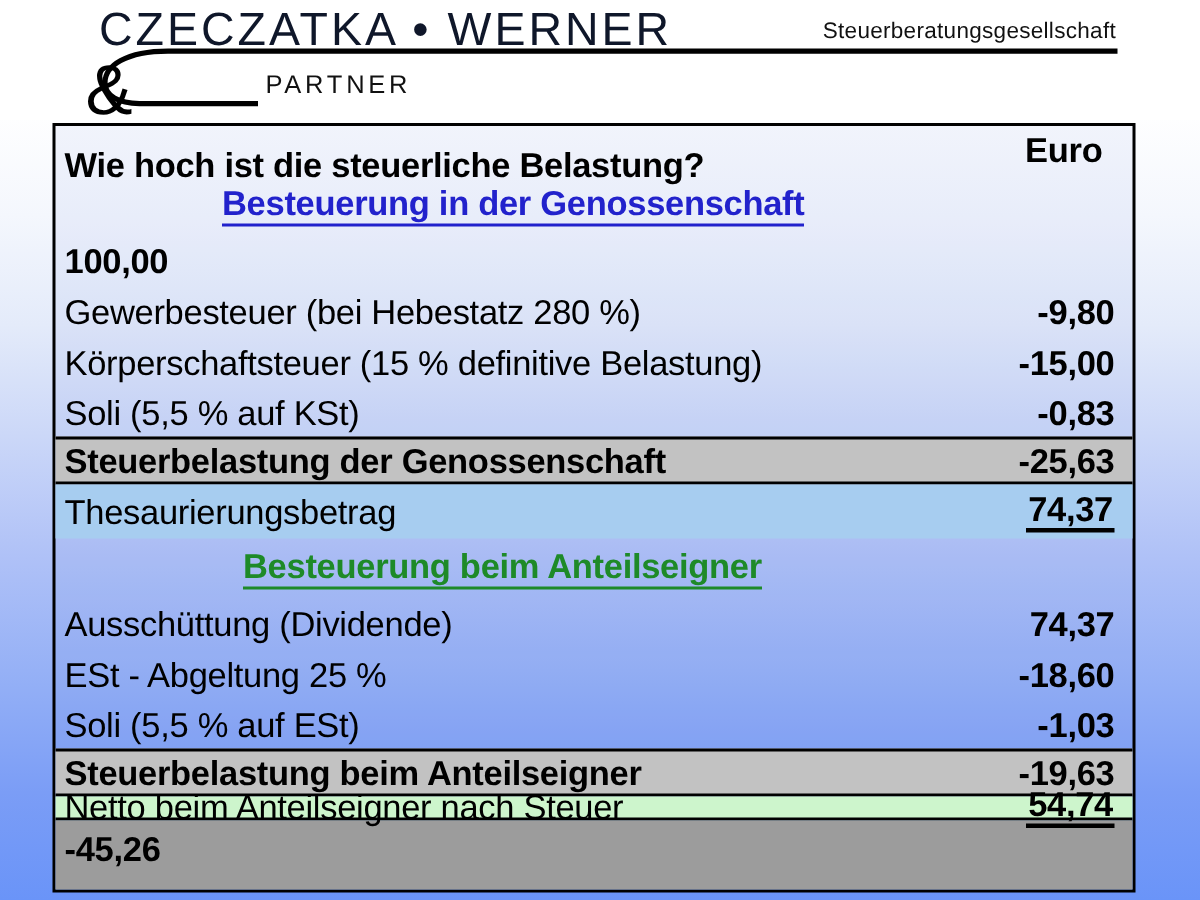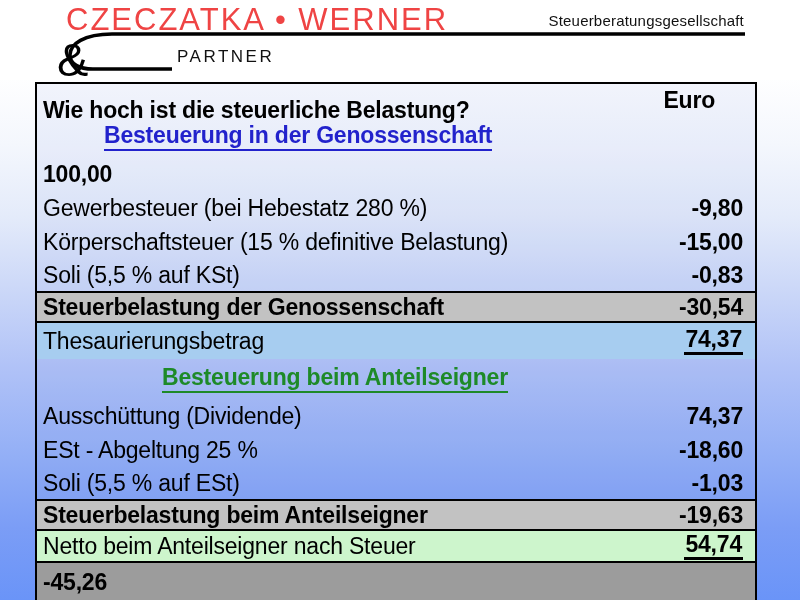--- a/index.html
+++ b/index.html
@@ -8,21 +8,21 @@
     font-family:"Liberation Sans", sans-serif; color:#000;
     background: linear-gradient(180deg,
       #ffffff 0%, #ffffff 12%, #f4f7fd 24%, #e4ebfa 36%, #ccd8f8 48%,
       #afc1f7 62%, #93aff6 76%, #7b9df6 88%, #6a94f8 100%);
   }
 
   
   .logo-area { position:absolute; top:0; left:0; width:800px; height:80px; background:#ffffff; }
   .company-name {
     position:absolute; left:66px; top:2px; font-size:31px; letter-spacing:2px;
-    color:#ef4444; white-space:nowrap;
+    color:#0f172a; white-space:nowrap;
   }
   .tagline {
     position:absolute; right:56px; top:12px; font-size:15px; color:#111;
     letter-spacing:0.2px; white-space:nowrap;
   }
   .swoosh { position:absolute; left:0; top:0; }
   .ampersand {
     position:absolute; left:57px; top:36px; font-size:47px; line-height:1; color:#000;
   }
   .partner {
@@ -41,33 +41,33 @@
     padding:0 12px 0 6px; box-sizing:border-box;
   }
   .h-head  { height:33px; }
   .h-sec   { height:40px; }
   .h-item  { height:34px; }
   .h-item-s{ height:32px;gap:25px; }
 
   .bold { font-weight:700;margin-top:20px; }
   .val  { font-weight:700; white-space:nowrap; }
   .val.ul { border-bottom:3px solid #000; padding:0 1px 1px 1px; line-height:1.05; }
-  .euro { font-weight:700; margin-right:28px; }
+  .euro { font-weight:700; margin-right:8px; }
 
   .subtotal {
     height:32px; background:#c2c2c2; font-weight:700;
     border-top:2px solid #000; border-bottom:2px solid #000;
   }
   .hl-blue  { height:36px; background:#a7cdf0; }
-  .hl-green { height:32px; background:#cdf5cc; border-bottom:2px solid #000; }
+  .hl-green { height:16px; background:#cdf5cc; border-bottom:2px solid #000; }
   .grand    { height:46px; background:#9c9c9c; font-weight:700; align-items:flex-start; padding-top:6px; }
 
   .sec-lbl { font-weight:700; line-height:1.1; border-bottom:2.5px solid currentColor; padding-bottom:1px; }
   .sec-blue  { color:#2222cc; }
-  .sec-blue .sec-lbl  { margin-left:61px; }
+  .sec-blue .sec-lbl  { margin-left:105px; }
   .sec-green { color:#1e8a28; }
   .sec-green .sec-lbl { margin-left:119px; }
 </style>
 </head>
 <body>
 
 <div class="slide">
 
   <div class="logo-area">
     <div class="company-name">CZECZATKA • WERNER</div>
@@ -104,21 +104,21 @@
       <span class="val">-15,00</span>
     </div>
 
     <div class="row h-item-s">
       <span>Soli (5,5 % auf KSt)</span>
       <span class="val">-0,83</span>
     </div>
 
     <div class="row subtotal">
       <span>Steuerbelastung der Genossenschaft</span>
-      <span class="val">-30,54</span>
+      <span class="val">-25,63</span>
     </div>
 
     <div class="row hl-blue">
       <span>Thesaurierungsbetrag</span>
       <span class="val ul">74,37</span>
     </div>
 
     <div class="row h-sec sec-green">
       <span class="sec-lbl">Besteuerung beim Anteilseigner</span>
     </div>

